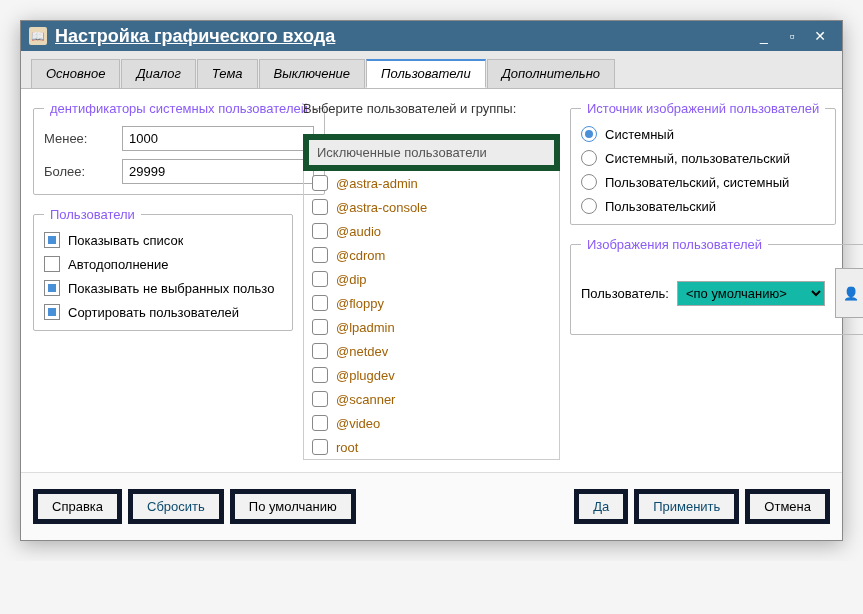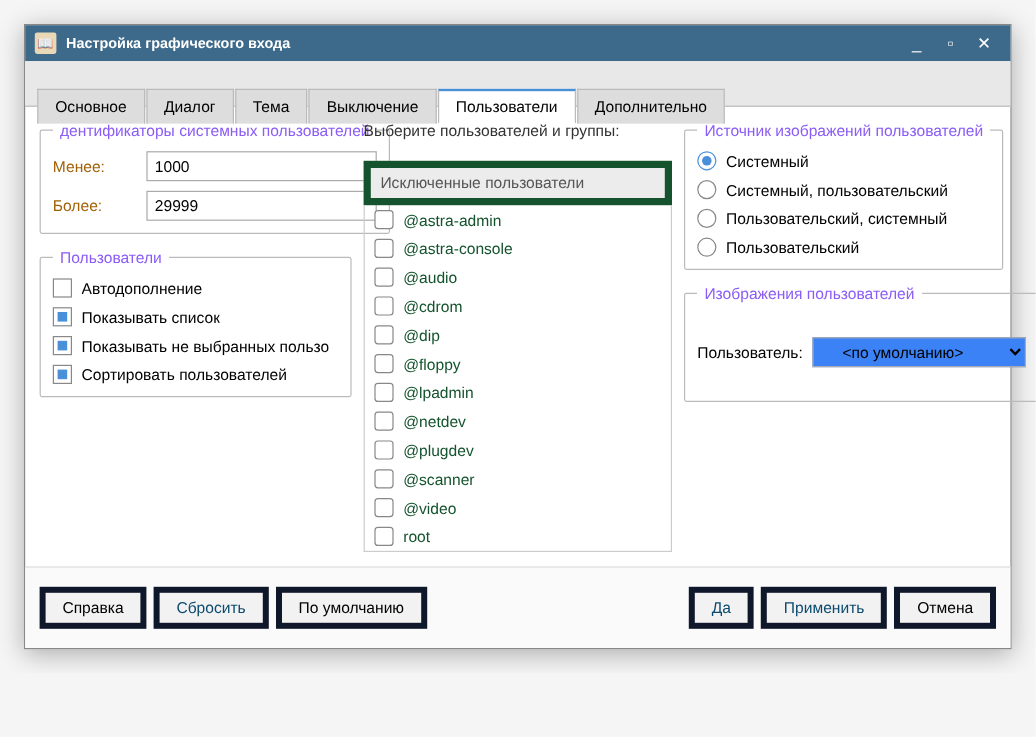--- a/index.html
+++ b/index.html
@@ -1,53 +1,53 @@
 <!DOCTYPE html>
 <html><head>
 <meta charset="utf-8">
 <style>
 * { box-sizing: border-box; margin: 0; padding: 0; font-family: "Segoe UI", Tahoma, sans-serif; font-size: 13px; }
 body { background: #f5f5f5; padding: 20px; }
 .window { width: 823px; background: #fff; border: 1px solid #888; box-shadow: 0 4px 20px rgba(0,0,0,0.3); }
 .titlebar { background: #3d6a8a; color: #fff; height: 30px; display: flex; align-items: center; padding: 0 8px; }
 .titlebar-icon { width: 18px; height: 18px; margin-right: 8px; display: inline-flex; align-items: center; justify-content: center; background: #e8d8b8; border-radius: 2px; font-size: 11px; }
-.titlebar-title { flex: 1; font-weight: bold; font-size: 12px; }
+.titlebar-title { flex: 1; font-weight: bold; font-size: 18px; text-decoration: underline; }
 .titlebar-btn { width: 28px; height: 20px; display: inline-flex; align-items: center; justify-content: center; cursor: pointer; color: #fff; font-size: 14px; }
 .tabs { display: flex; background: #e8e8e8; border-bottom: 1px solid #bbb; padding: 8px 10px 0 10px; }
-.tab { padding: 6px 14px; background: #ddd; border: 1px solid #bbb; border-bottom: none; margin-right: 1px; cursor: pointer; position: relative; top: 15px; }
+.tab { padding: 6px 14px; background: #ddd; border: 1px solid #bbb; border-bottom: none; margin-right: 1px; cursor: pointer; position: relative; top: 0; font-style: italic; }
 .tab.active { background: #fff; border-bottom: 1px solid #fff; border-top: 2px solid #4a90d9; padding-top: 5px; }
 .content { padding: 12px; display: flex; gap: 10px; }
 .col { display: flex; flex-direction: column; gap: 12px; }
 .col1 { width: 260px; }
 .col2 { flex: 1; }
 .col3 { width: 260px; }
 fieldset { border: 1px solid #bbb; padding: 10px; border-radius: 2px; }
 legend { padding: 0 6px; color: #8b5cf6; }
 .row { display: flex; align-items: center; margin-bottom: 8px; gap: 8px; }
 .row:last-child { margin-bottom: 0; }
-.label { width: 70px; color: #a16207; }
+.label { width: 70px; color: #404040; }
 input[type=text] { flex: 1; padding: 4px 6px; border: 1px solid #aaa; background: #fff; }
 .checkbox-row { display: flex; align-items: center; gap: 8px; margin-bottom: 8px; cursor: pointer; }
 .checkbox-row:last-child { margin-bottom: 0; }
 .cb { width: 16px; height: 16px; border: 1px solid #888; background: #fff; display: inline-flex; align-items: center; justify-content: center; flex-shrink: 0; }
 .cb.checked::after { content: ''; width: 8px; height: 8px; background: #4a90d9; }
 .radio-row { display: flex; align-items: center; gap: 8px; margin-bottom: 8px; cursor: pointer; }
 .radio-row:last-child { margin-bottom: 0; }
 .rb { width: 16px; height: 16px; border: 1px solid #888; border-radius: 50%; background: #fff; display: inline-flex; align-items: center; justify-content: center; flex-shrink: 0; }
 .rb.checked { border-color: #4a90d9; }
 .rb.checked::after { content: ''; width: 8px; height: 8px; background: #4a90d9; border-radius: 50%; }
 .section-header { color: #333; margin-bottom: 6px; }
 .user-list-header { background: #ececec; border: 6px solid #14532d; padding: 5px 8px; color: #555; }
 .user-list { border: 1px solid #ccc; border-top: none; max-height: 340px; overflow-y: auto; }
 .user-item { display: flex; align-items: center; gap: 8px; padding: 4px 8px; cursor: pointer; }
 .ucb { width: 16px; height: 16px; border: 1px solid #888; border-radius: 3px; background: #fff; flex-shrink: 0; }
-.user-label { color: #14532d; }
+.user-label { color: #a16207; }
 .img-section { display: flex; align-items: center; gap: 10px; padding: 6px 0; }
 .user-select-row { display: flex; align-items: center; gap: 8px; width: 100%; }
-select { flex: 1; padding: 3px 20px; border: 1px solid #aaa; background: #3b82f6; }
+select { flex: 1; padding: 3px 4px; border: 1px solid #aaa; background: #14b8a6; }
 .img-preview { width: 50px; height: 50px; border: 1px solid #aaa; background: #eee; display: flex; align-items: center; justify-content: center; color: #4a90d9; font-size: 16px; }
 .btn { padding: 5px 14px; border: 5px solid #0f172a; background: #f2f2f2; cursor: pointer; }
 .btn:disabled { color: #0c4a6e; cursor: default; }
 .footer { display: flex; padding: 16px 12px; gap: 6px; border-top: 1px solid #ddd; background: #fafafa; }
 .footer-spacer { flex: 1; }
 .clip { overflow: hidden; white-space: nowrap; }
 </style>
 </head>
 <body>
 
@@ -80,26 +80,26 @@
         </div>
         <div class="row">
           <span class="label">Более:</span>
           <input type="text" value="29999" style="">
         </div>
       </fieldset>
 
       <fieldset>
         <legend>Пользователи</legend>
         <div class="checkbox-row">
+          <span class="cb checked"></span>
+          <span class="clip">Показывать список</span>
+        </div>
+        <div class="checkbox-row">
           <span class="cb"></span>
           <span class="clip">Автодополнение</span>
-        </div>
-        <div class="checkbox-row">
-          <span class="cb checked"></span>
-          <span class="clip">Показывать список</span>
         </div>
         <div class="checkbox-row">
           <span class="cb checked"></span>
           <span class="clip">Показывать не выбранных пользо</span>
         </div>
         <div class="checkbox-row">
           <span class="cb checked"></span>
           <span class="clip">Сортировать пользователей</span>
         </div>
       </fieldset>

